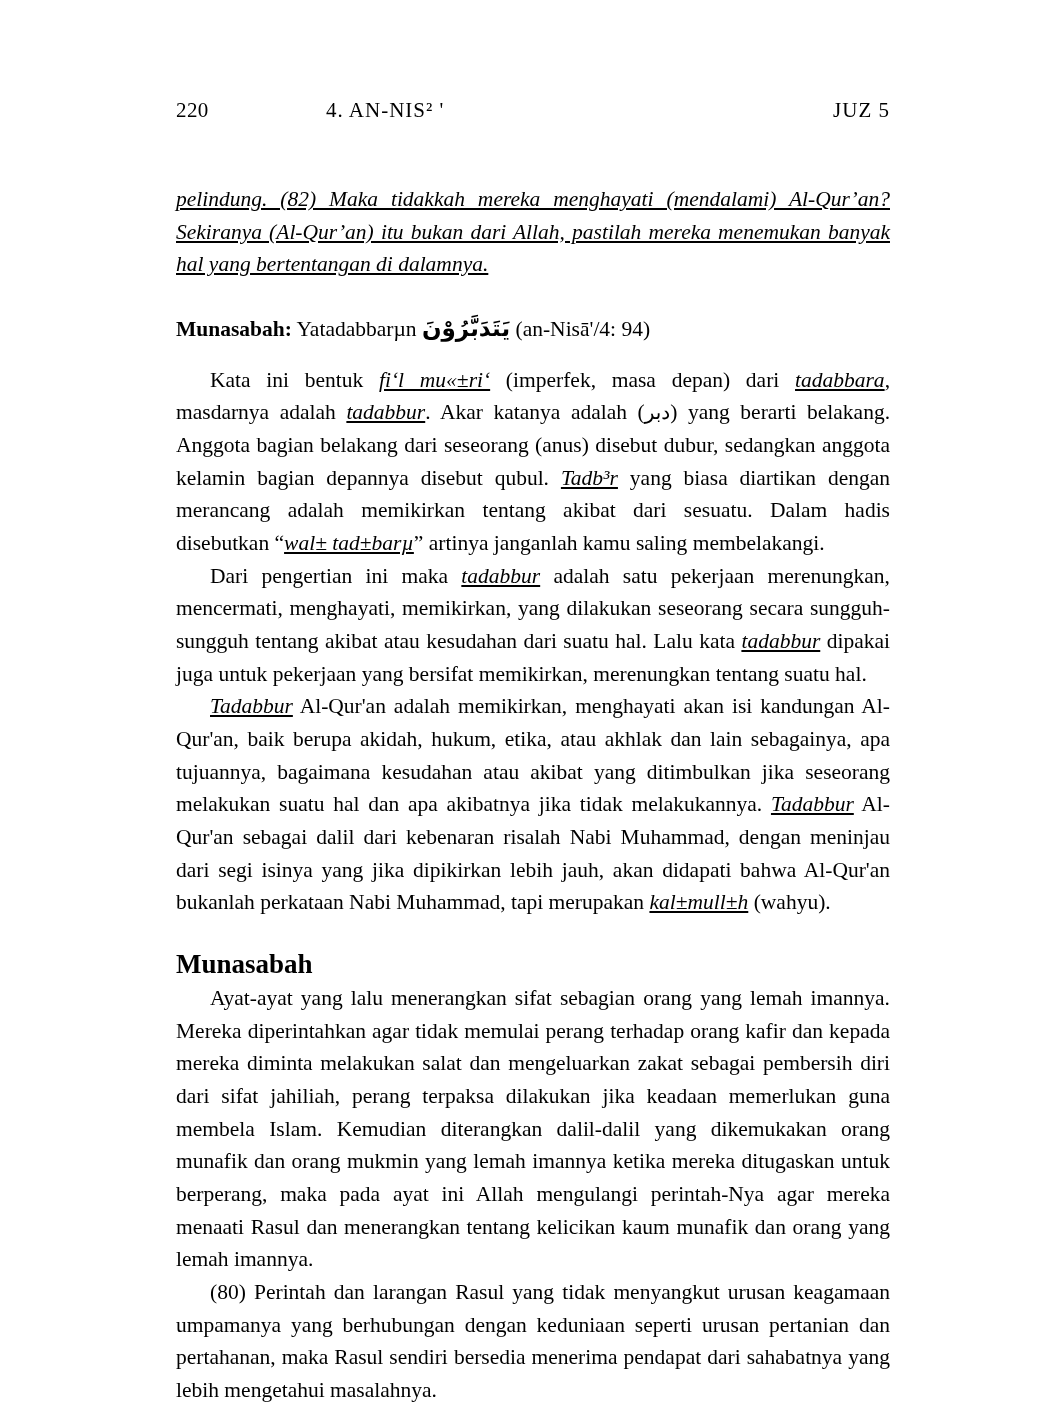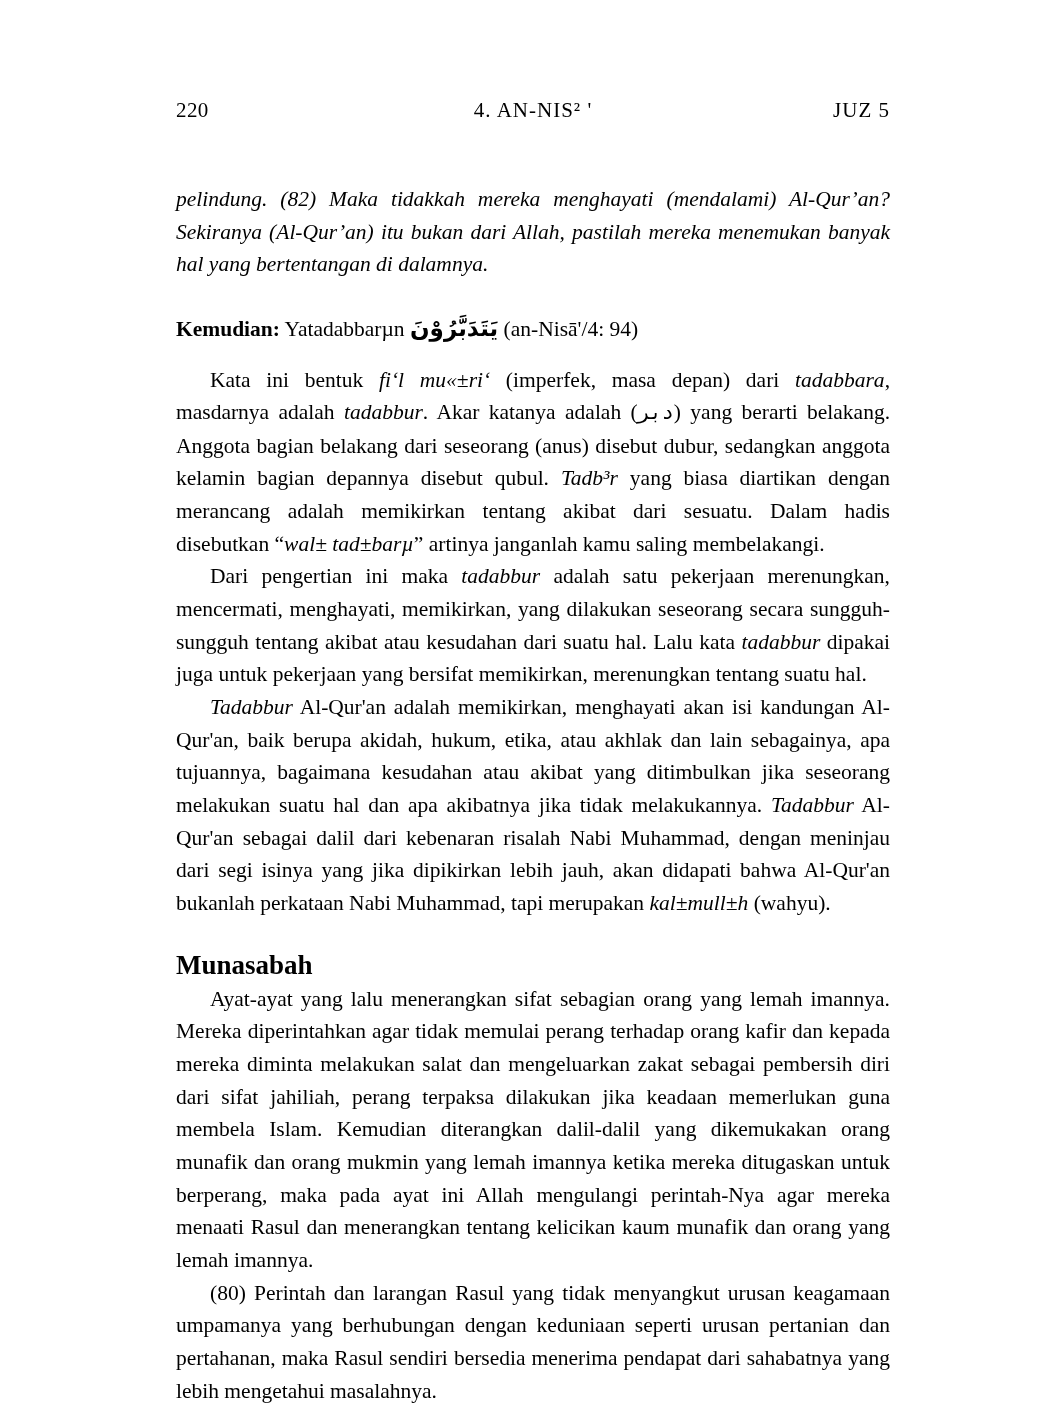--- a/index.html
+++ b/index.html
@@ -37,21 +37,21 @@
     font-size: 21px;
     letter-spacing: 0.4px;
     margin-bottom: 60px;
   }
   .runhead .left {
     width: 150px;
     text-align: left;
   }
   .runhead .center {
     flex: 1;
-    text-align: center;
+    text-align: left;
     letter-spacing: 1px;
   }
   .runhead .right {
     width: 150px;
     text-align: right;
     letter-spacing: 1px;
     margin-top: 36px;
   }
   
   p {
@@ -59,20 +59,21 @@
     font-size: 21.5px;
     line-height: 1.52;
     text-align: justify;
     text-justify: inter-word;
   }
   .indent {
     text-indent: 34px;
   }
   .italic {
     font-style: italic;
+    text-decoration: underline;
   }
   .heading {
     font-size: 27px;
     font-weight: bold;
     margin-top: 30px;
     margin-bottom: 2px;
   }
   .kosakata {
     font-size: 21.5px;
     margin-top: 30px;
@@ -83,21 +84,21 @@
     font-weight: bold;
   }
   .arabic {
     font-family: "DejaVu Sans", sans-serif;
     font-size: 23px;
     direction: rtl;
     unicode-bidi: isolate;
     font-weight: bold;
   }
   .arabic-sm {
-    font-family: Liberation Mono, monospace;
+    font-family: Liberation Sans, sans-serif;
     font-size: 20px;
     direction: rtl;
     unicode-bidi: isolate;
   }
   .trans {
   }
 </style>
 </head>
 <body>
 
@@ -106,21 +107,21 @@
 
     <div class="runhead">
       <span class="left">220</span>
       <span class="center">4. AN-NIS² '</span>
       <span class="right">JUZ 5</span>
     </div>
 
     <p class="italic">pelindung. (82) Maka tidakkah mereka menghayati (mendalami) Al-Qur’an? Sekiranya (Al-Qur’an) itu bukan dari Allah, pastilah mereka menemukan banyak hal yang bertentangan di dalamnya.</p>
 
     <div class="kosakata">
-      <span class="label">Kemudian:</span>
+      <span class="label">Munasabah:</span>
       <span class="trans">Yatadabbarµn</span>
       <span class="arabic">يَتَدَبَّرُوْنَ</span>
       <span>(an-Nisā'/4: 94)</span>
     </div>
 
     <p class="indent"><span>Kata ini bentuk </span><span class="italic">fi‘l mu«±ri‘</span><span> (imperfek, masa depan) dari </span><span class="italic">tadabbara</span><span>, masdarnya adalah </span><span class="italic">tadabbur</span><span>. Akar katanya adalah (</span><span class="arabic-sm">دبر</span><span>) yang berarti belakang. Anggota bagian belakang dari seseorang (anus) disebut dubur, sedangkan anggota kelamin bagian depannya disebut qubul. </span><span class="italic">Tadb³r</span><span> yang biasa diartikan dengan merancang adalah memikirkan tentang akibat dari sesuatu. Dalam hadis disebutkan “</span><span class="italic">wal± tad±barµ</span><span>” artinya janganlah kamu saling membelakangi.</span></p>
 
     <p class="indent"><span>Dari pengertian ini maka </span><span class="italic">tadabbur</span><span> adalah satu pekerjaan merenungkan, mencermati, menghayati, memikirkan, yang dilakukan seseorang secara sungguh-sungguh tentang akibat atau kesudahan dari suatu hal. Lalu kata </span><span class="italic">tadabbur</span><span> dipakai juga untuk pekerjaan yang bersifat memikirkan, merenungkan tentang suatu hal.</span></p>
 
     <p class="indent"><span class="italic">Tadabbur</span><span> Al-Qur'an adalah memikirkan, menghayati akan isi kandungan Al-Qur'an, baik berupa akidah, hukum, etika, atau akhlak dan lain sebagainya, apa tujuannya, bagaimana kesudahan atau akibat yang ditimbulkan jika seseorang melakukan suatu hal dan apa akibatnya jika tidak melakukannya. </span><span class="italic">Tadabbur</span><span> Al-Qur'an sebagai dalil dari kebenaran risalah Nabi Muhammad, dengan meninjau dari segi isinya yang jika dipikirkan lebih jauh, akan didapati bahwa Al-Qur'an bukanlah perkataan Nabi Muhammad, tapi merupakan </span><span class="italic">kal±mull±h</span><span> (wahyu).</span></p>

